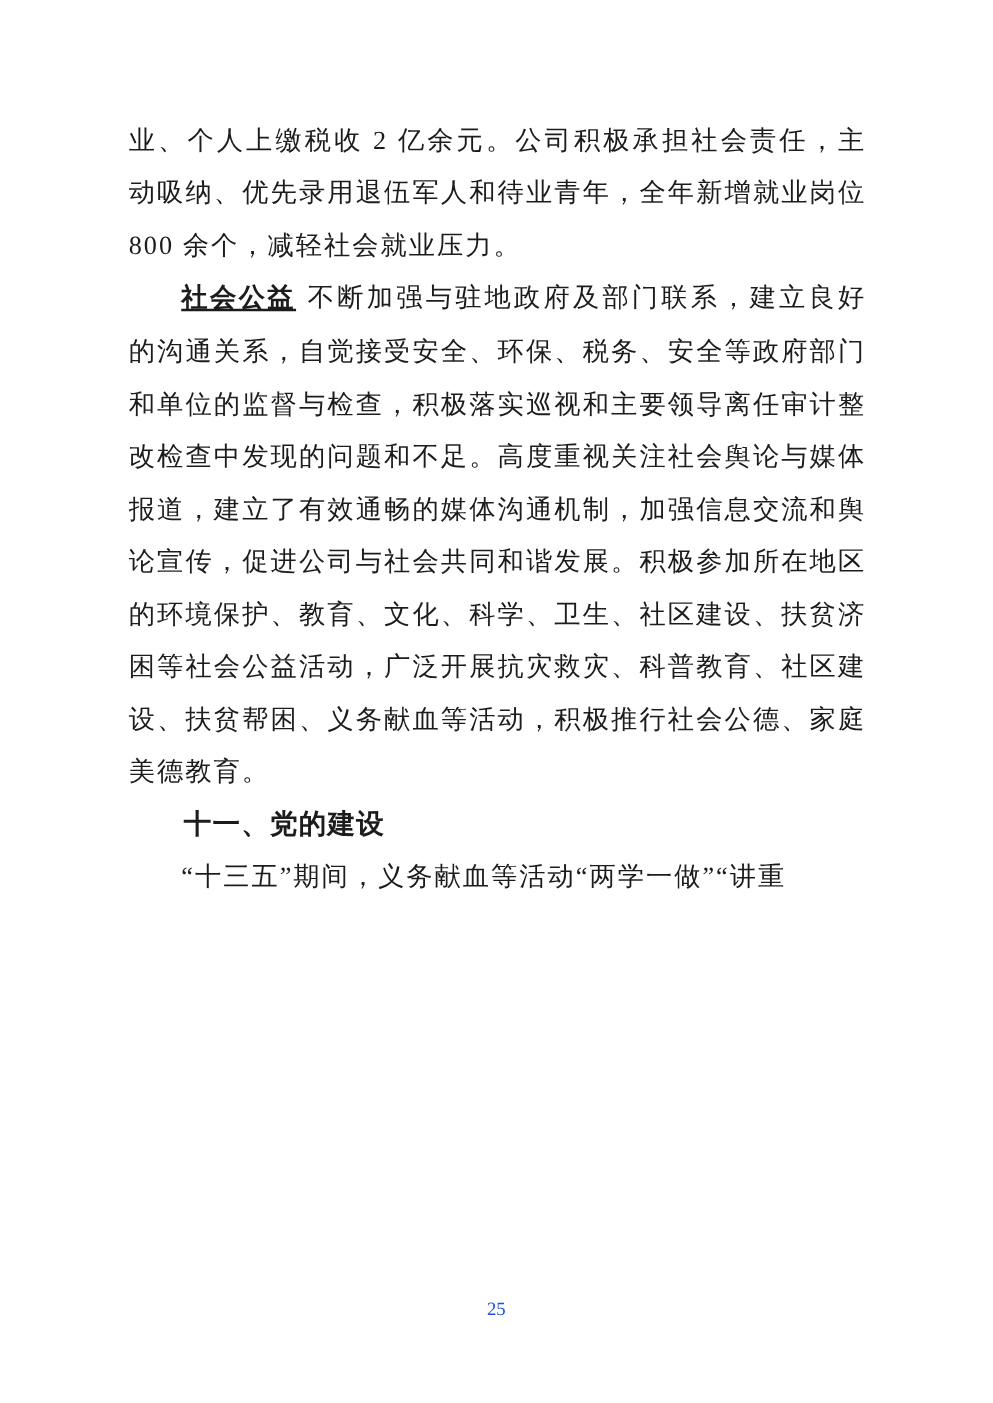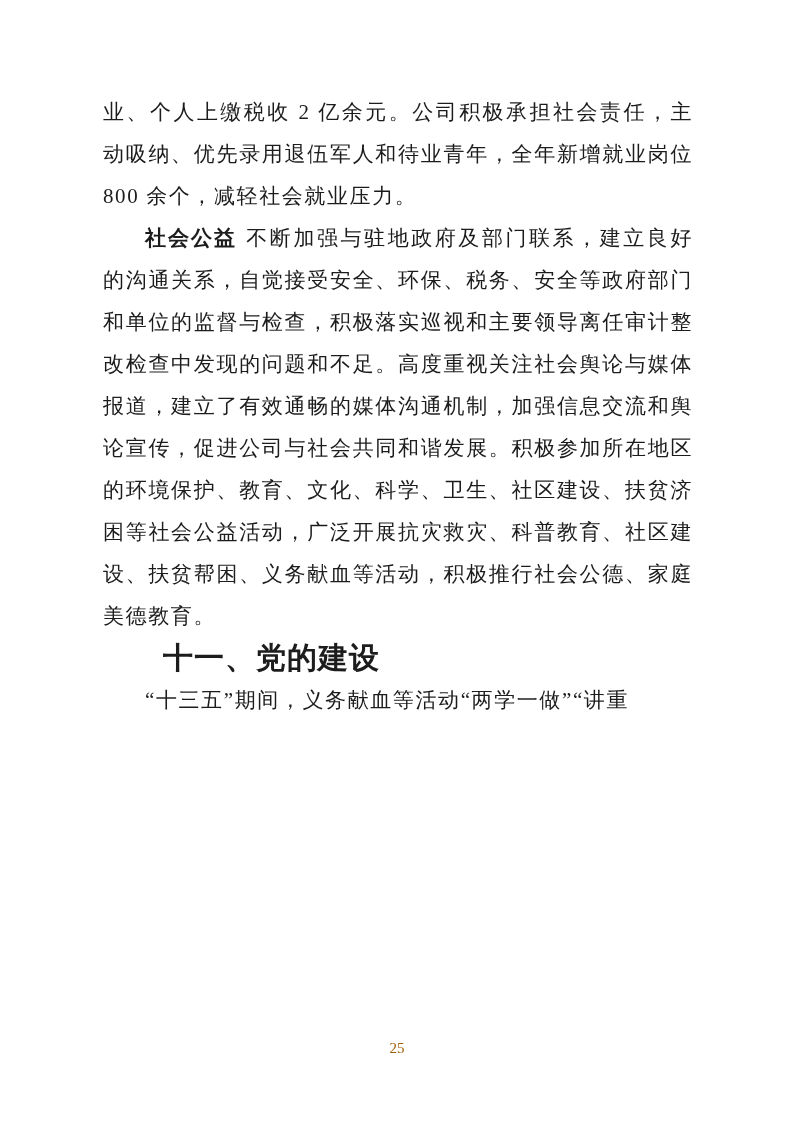--- a/index.html
+++ b/index.html
@@ -32,40 +32,41 @@
     text-justify: inter-character;
   }
   p.body-para.indent {
     text-indent: 2em;
   }
   .run-in {
     font-family: "Liberation Sans", "DejaVu Sans", sans-serif;
     font-weight: bold;
     margin-right: 0.45em;
     letter-spacing: 1px;
+    text-decoration: underline;
   }
   h2.section-heading {
     margin: 0;
     font-family: "Liberation Sans", "DejaVu Sans", sans-serif;
     font-weight: bold;
-    font-size: 30px;
+    font-size: 22px;
     line-height: 42px;
     letter-spacing: 1px;
     text-indent: 2em;
     color: #1c1c1c;
   }
   .footer {
     position: absolute;
     left: 0;
     top: 1038px;
     width: 794px;
     text-align: center;
     font-size: 15px;
     line-height: 20px;
-    color: #a16207;
+    color: #1d4ed8;
   }
 </style>
 </head>
 <body>
 
 <div class="page">
   <div class="text-block">
 
     <p class="body-para">业、个人上缴税收 2 亿余元。公司积极承担社会责任，主动吸纳、优先录用退伍军人和待业青年，全年新增就业岗位 800 余个，减轻社会就业压力。</p>
 

